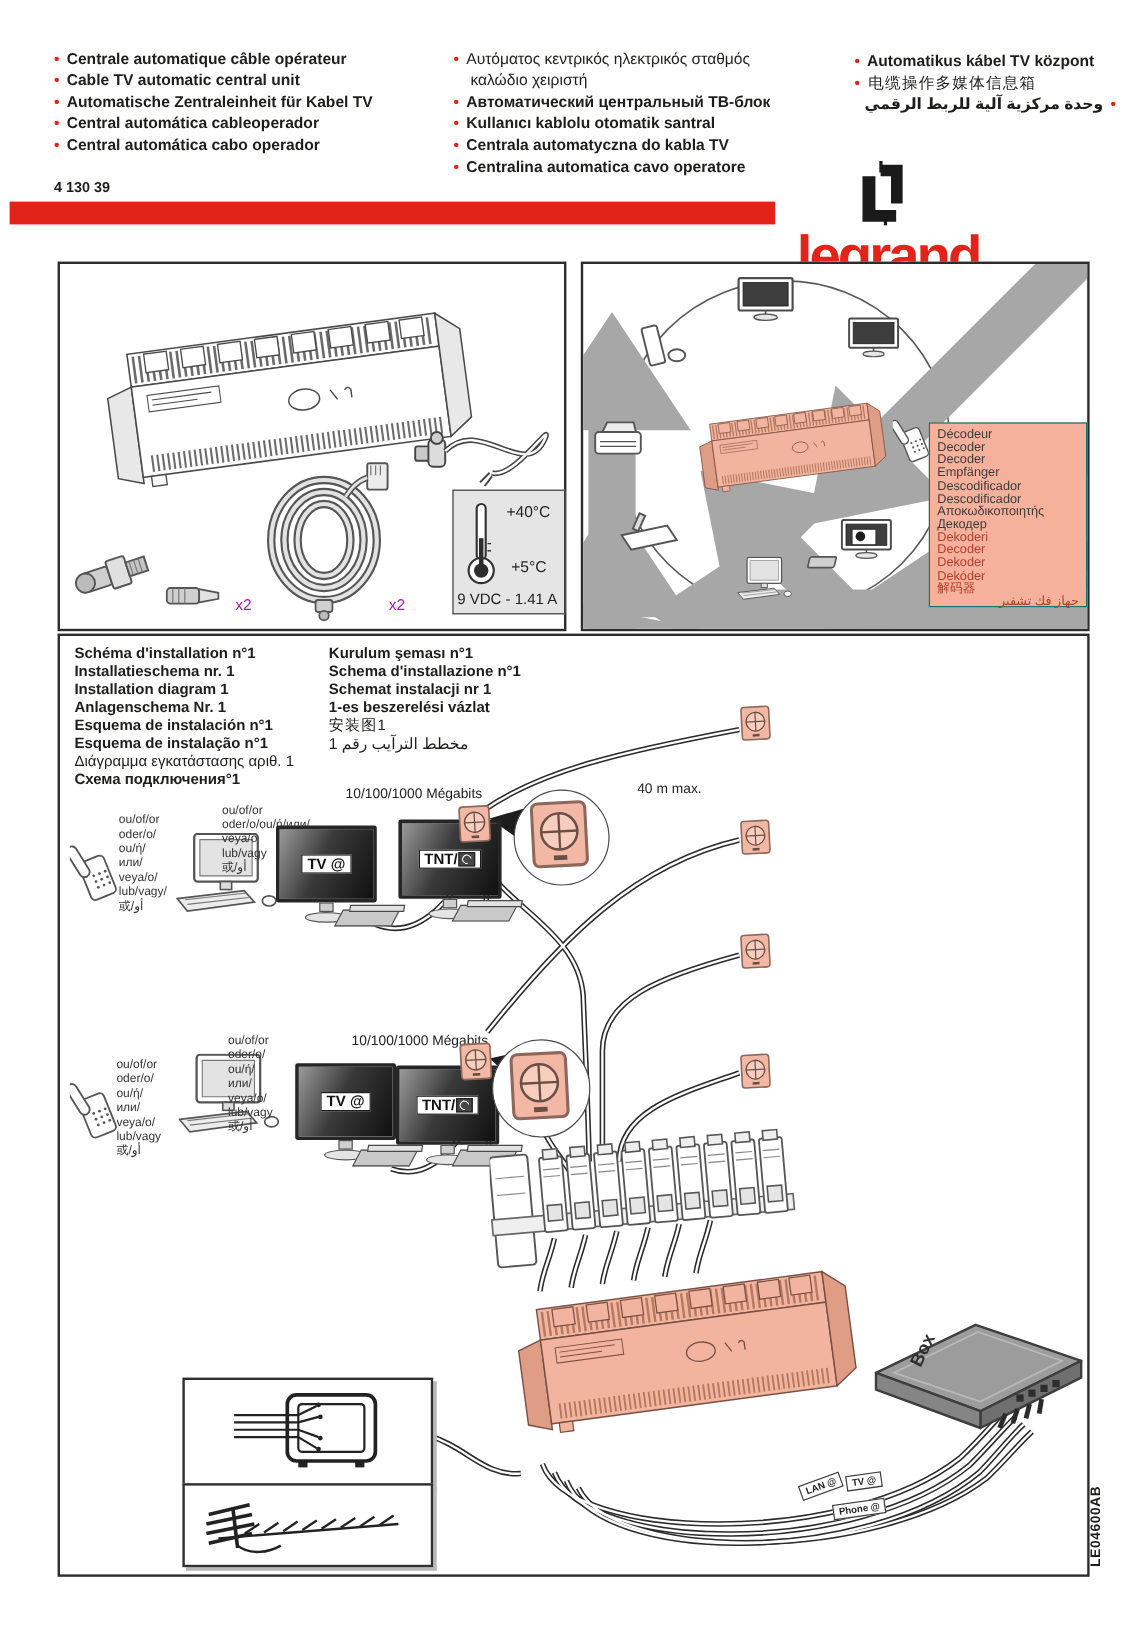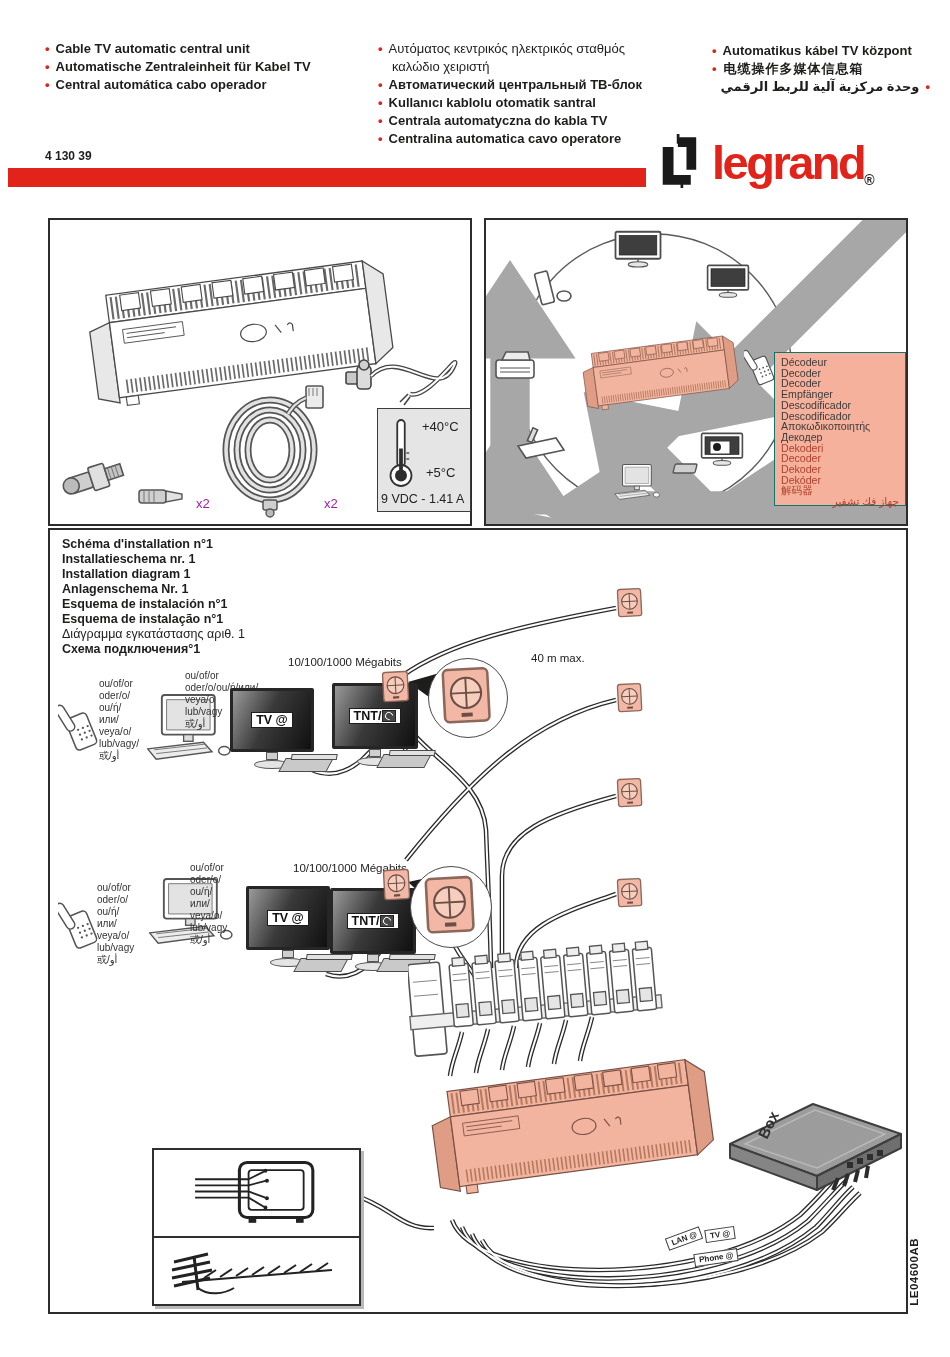--- a/index.html
+++ b/index.html
@@ -3,26 +3,26 @@
 <meta charset="utf-8">
 <style>
   html,body{margin:0;padding:0;background:#fff;}
   .page{position:relative;width:950px;height:1357px;background:#fff;overflow:hidden;
         font-family:"Liberation Sans","DejaVu Sans",sans-serif;color:#1d1d1b;}
   .abs{position:absolute;}
   
   .blist div{font-size:13px;line-height:18px;font-weight:bold;padding-left:14px;text-indent:-14px;}
   .blist div::before{content:"\2022";color:#e2231a;margin-right:6px;font-weight:bold;}
   .col2 div:nth-child(1){font-weight:400;}
-  .col3 div:nth-child(2){font-weight:700;letter-spacing:1px;}
+  .col3 div:nth-child(2){font-weight:400;letter-spacing:1px;}
   .col3 div:nth-child(3){direction:rtl;padding-right:14px;padding-left:0;text-indent:0;}
   .col3 div:nth-child(3)::before{margin-right:0;margin-left:6px;}
   .ref{font-size:12px;font-weight:bold;}
   .redbar{background:#e2231a;height:19px;}
-  .brand{display:flex;align-items:flex-end;}
+  .brand{display:flex;align-items:center;flex-direction:column;}
   .brand-word{color:#e2231a;font-weight:bold;font-size:47px;letter-spacing:-2.5px;line-height:50px;}
   .brand-reg{color:#1d1d1b;font-size:14px;font-weight:bold;margin-top:-2px;}
   
   .frame{position:absolute;border:2px solid #2c2c2c;background:#fff;}
   
   .x2{font-size:13px;color:#a21caf;}
   .thermo-frame{position:absolute;border:1.5px solid #3c3c3c;background:#e5e5e5;}
   .temp{font-size:13px;color:#222;}
   .power{font-size:12.5px;color:#222;white-space:nowrap;}
   
@@ -142,22 +142,24 @@
     <rect x="5" y="48" width="12" height="13" fill="#e5e5e5" stroke="#555" stroke-width="1.3"></rect>
     <line x1="4" y1="18" x2="18" y2="18" stroke="#888" stroke-width="1"></line>
     <line x1="4" y1="24" x2="18" y2="24" stroke="#888" stroke-width="1"></line>
   </symbol>
 </defs>
 </svg>
 
 <div class="page">
 
   <div class="abs blist col1" style="left:45px;top:40px;width:322px;">
+      <div>Centrale automatique câble opérateur</div>
       <div>Cable TV automatic central unit</div>
       <div>Automatische Zentraleinheit für Kabel TV</div>
+      <div>Central automática cableoperador</div>
       <div>Central automática cabo operador</div>
     </div>
   <div class="abs ref" style="left:45px;top:149px;">4 130 39</div>
 
   <div class="abs blist col2" style="left:378px;top:40px;width:288px;">
       <div>Αυτόματος κεντρικός ηλεκτρικός σταθμός καλώδιο χειριστή</div>
       <div>Автоматический центральный ТВ-блок</div>
       <div>Kullanıcı kablolu otomatik santral</div>
       <div>Centrala automatyczna do kabla TV</div>
       <div>Centralina automatica cavo operatore</div>
@@ -316,20 +318,28 @@
 
     <div class="abs titles titles-1" style="left:12px;top:7px;width:210px;">
         <div>Schéma d'installation n°1</div>
         <div>Installatieschema nr. 1</div>
         <div>Installation diagram 1</div>
         <div>Anlagenschema Nr. 1</div>
         <div>Esquema de instalación n°1</div>
         <div>Esquema de instalação n°1</div>
         <div>Διάγραμμα εγκατάστασης αριθ. 1</div>
         <div>Схема подключения°1</div>
+      </div>
+    <div class="abs titles titles-2" style="left:224px;top:7px;width:180px;">
+        <div>Kurulum şeması n°1</div>
+        <div>Schema d'installazione n°1</div>
+        <div>Schemat instalacji nr 1</div>
+        <div>1-es beszerelési vázlat</div>
+        <div>安装图1</div>
+        <div>مخطط الترآيب رقم 1</div>
       </div>
 
     <svg class="abs" style="left:0;top:0;" width="856" height="782" viewBox="0 0 856 782">
       <defs>
         <path id="k1" d="M566,78 C470,96 400,112 352,146"></path>
         <path id="k2" d="M566,170 C480,190 420,250 356,330"></path>
         <path id="k3" d="M566,266 C500,284 452,302 452,346 L452,438"></path>
         <path id="k4" d="M566,364 C522,380 466,394 466,438"></path>
         <path id="k5" d="M349,178 C360,222 432,242 436,300 C438,352 440,392 441,438"></path>
         <path id="k6" d="M404,414 C410,427 420,437 427,450"></path>

